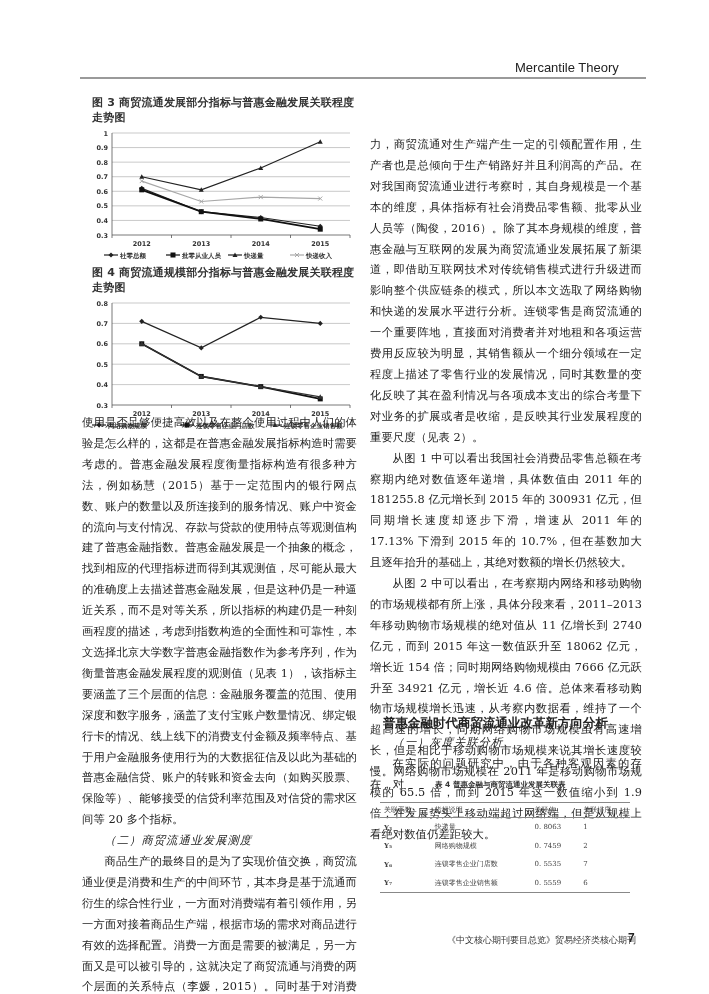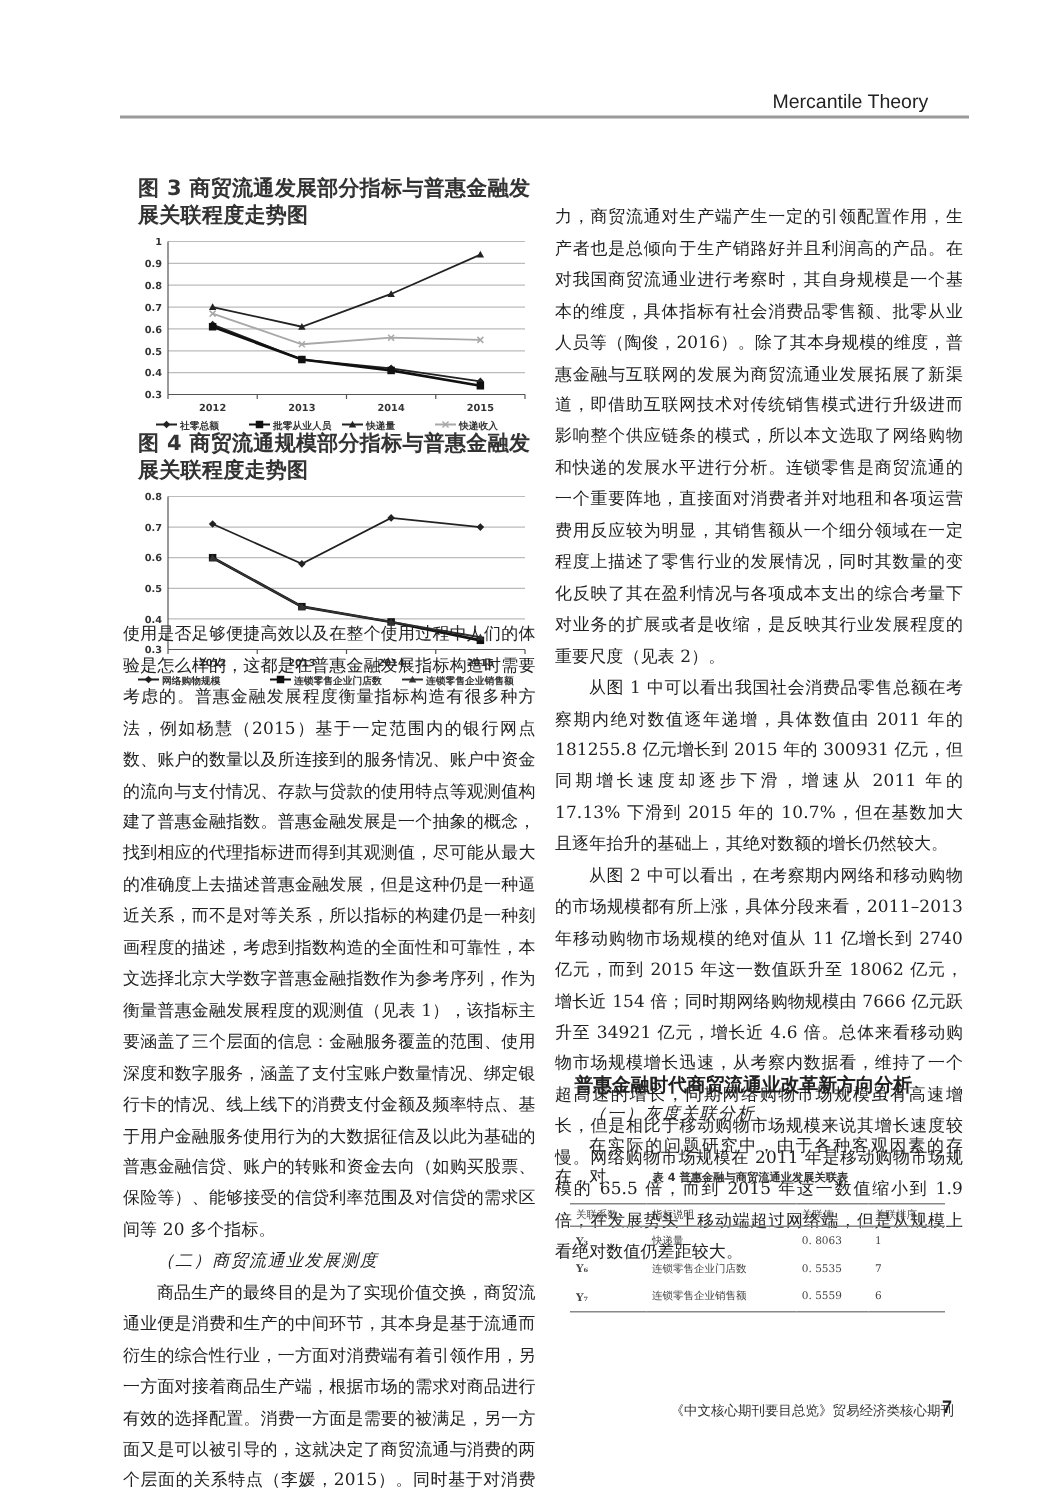--- a/index.html
+++ b/index.html
@@ -5,21 +5,21 @@
   html,body{margin:0;padding:0;background:#fff;}
   body{width:709px;height:994px;position:relative;overflow:hidden;font-family:"DejaVu Serif",serif;color:#222;}
   .header-rule{position:absolute;left:80px;top:77px;width:566px;height:2px;background:#9a9a9a;}
   .journal-name{position:absolute;left:515px;top:60px;font-family:"Liberation Sans",sans-serif;font-size:13px;color:#222;}
   .col{position:absolute;font-size:11.3px;line-height:20.9px;text-align:justify;letter-spacing:0.1px;}
   .col p{margin:0;}
   .indent{text-indent:2em;}
   .left-col{left:82px;width:275px;}
   .right-col{left:370px;width:272px;}
   .fig{position:absolute;left:82px;width:275px;}
-  .fig-title{font-family:"DejaVu Sans",sans-serif;font-size:14px;font-weight:bold;color:#333;margin-left:10px;letter-spacing:0.2px;margin-top:22px;}
+  .fig-title{font-family:"DejaVu Sans",sans-serif;font-size:11px;font-weight:bold;color:#333;margin-left:10px;letter-spacing:0.2px;}
   .fig svg{display:block;}
   .subhead{font-family:"DejaVu Serif",serif;font-style:italic;letter-spacing:1px;}
   .section-title{position:absolute;left:383px;top:715px;font-family:"DejaVu Sans",sans-serif;font-weight:bold;font-size:12.5px;color:#222;text-align:right;}
   .table-title{position:absolute;left:435px;top:780px;font-family:"DejaVu Sans",sans-serif;font-weight:bold;font-size:7.5px;color:#333;}
   table.corr{position:absolute;left:380px;top:802px;width:250px;border-collapse:collapse;font-size:7px;color:#444;font-family:"DejaVu Serif",serif;}
   table.corr th{font-weight:normal;border-top:1px solid #888;border-bottom:1px solid #888;padding:2px 4px;text-align:left;}
   table.corr td{padding:2px 4px;height:14.5px;}
   table.corr tr:last-child td{border-bottom:1px solid #888;}
   .footer{position:absolute;left:447px;top:934px;font-family:"DejaVu Sans",sans-serif;font-size:9px;color:#333;}
   .page-num{position:absolute;left:628px;top:931px;font-family:"Liberation Sans",sans-serif;font-weight:bold;font-size:12px;color:#222;}
@@ -203,20 +203,26 @@
     </tr>
   </thead>
   <tbody id="table-body">
       <tr>
         <td style="font-weight: bold;">Y₃</td>
         <td>快递量</td>
         <td>0. 8063</td>
         <td>1</td>
       </tr>
       <tr>
+        <td style="font-weight: bold;">Y₅</td>
+        <td>网络购物规模</td>
+        <td>0. 7459</td>
+        <td>2</td>
+      </tr>
+      <tr>
         <td style="font-weight: bold;">Y₆</td>
         <td>连锁零售企业门店数</td>
         <td>0. 5535</td>
         <td>7</td>
       </tr>
       <tr>
         <td style="font-weight: bold;">Y₇</td>
         <td>连锁零售企业销售额</td>
         <td>0. 5559</td>
         <td>6</td>

